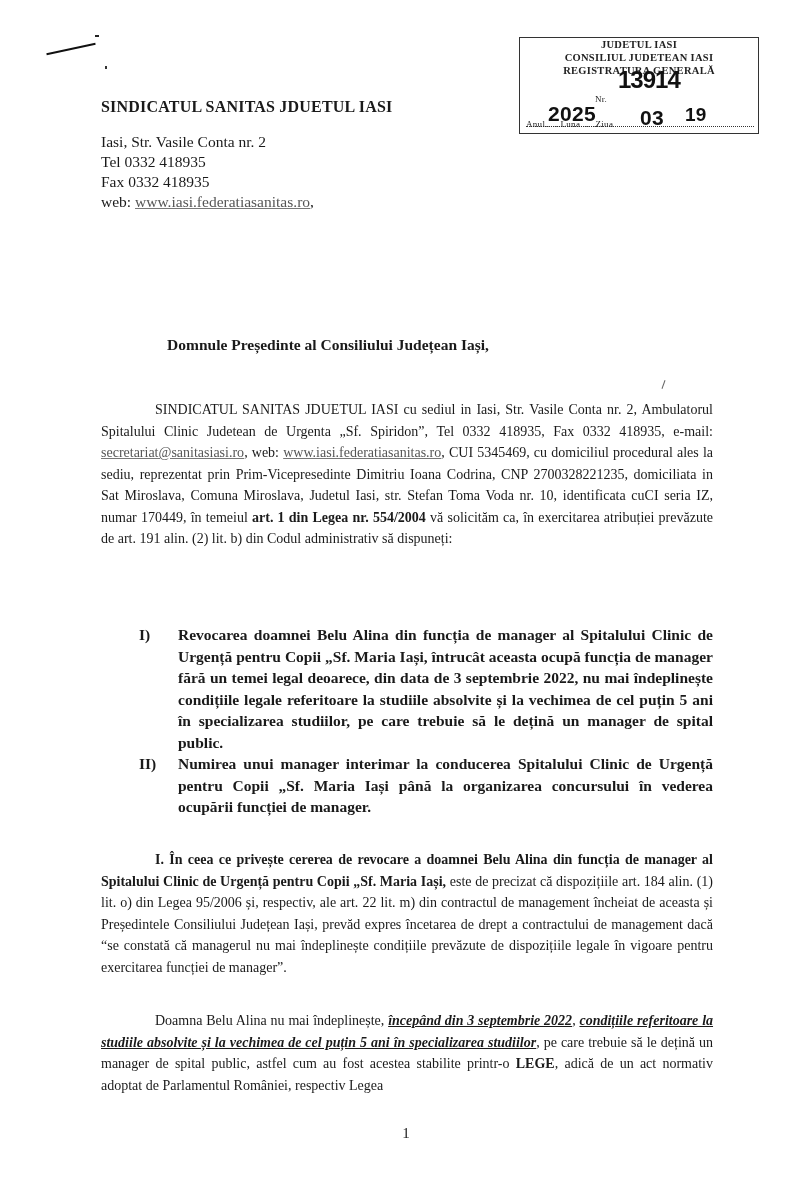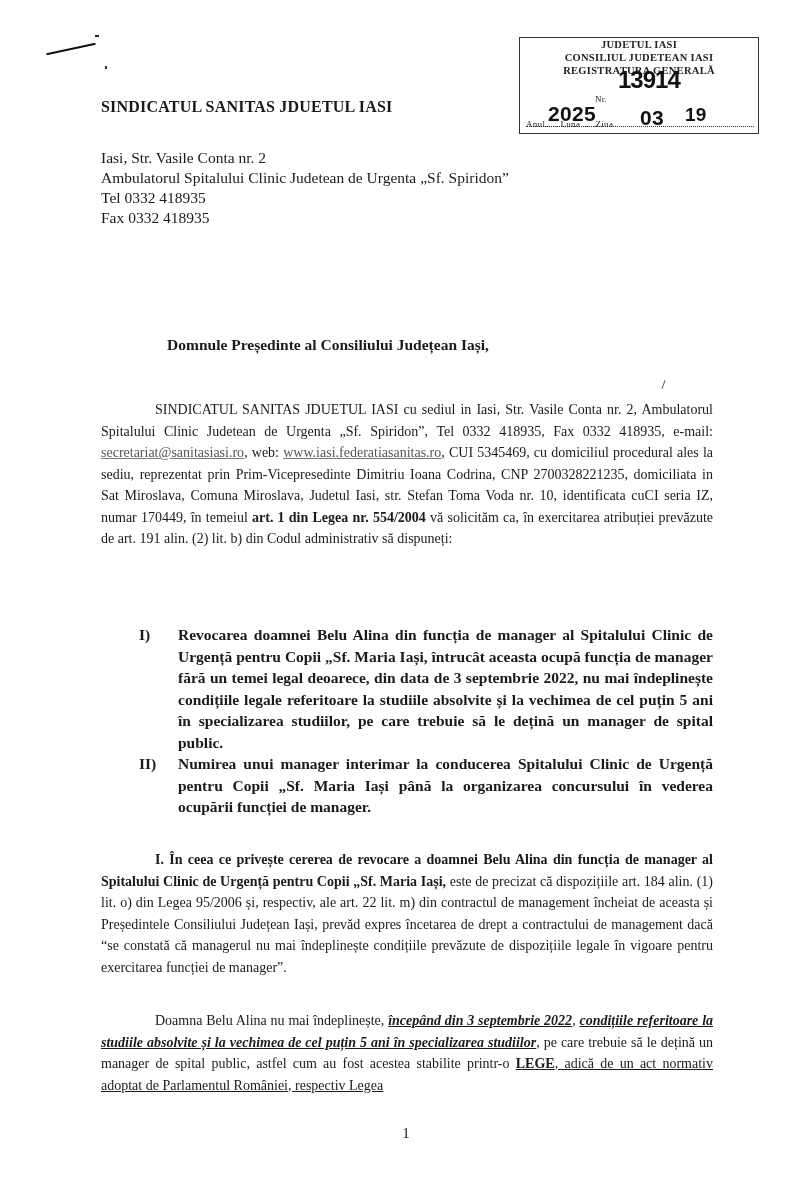--- a/index.html
+++ b/index.html
@@ -20,37 +20,37 @@
   .stamp .hand { position: absolute; font-family: "Liberation Sans", sans-serif; color: #111; font-weight: bold; }
   .stamp .regno { left: 86px; top: 28px; font-size: 24px; letter-spacing: -1px; margin-left: 12px; }
   .stamp .nr { position: absolute; left: 75px; top: 56px; font-size: 9px; }
   .stamp .datebar { position: absolute; left: 6px; bottom: 4px; font-size: 9px; font-family: "Liberation Serif", serif; }
   .stamp .year { left: 28px; top: 64px; font-size: 21px; }
   .stamp .month { left: 120px; top: 68px; font-size: 21px; }
   .stamp .day { left: 165px; top: 66px; font-size: 19px; }
   .stamp .dots { position: absolute; left: 6px; right: 4px; bottom: 6px; border-bottom: 1px dotted #333; }
 
   .org-title { position: absolute; left: 101px; top: 98px; font-size: 16px; font-weight: bold; letter-spacing: 0.2px; }
-  .contact { position: absolute; left: 101px; top: 148px; font-size: 15.5px; line-height: 20px; }
+  .contact { position: absolute; left: 101px; top: 132px; font-size: 15.5px; line-height: 20px; }
   .contact .row { white-space: nowrap; }
   .link { color: #555; text-decoration: underline; text-decoration-color: #777; }
 
   .salutation { position: absolute; left: 0; width: 656px; top: 336px; text-align: center; font-size: 15.5px; font-weight: bold; }
   .slash { position: absolute; left: 663px; top: 380px; width: 1px; height: 9px; background: #666; transform: rotate(20deg); }
 
   .body { position: absolute; left: 101px; width: 612px; font-size: 14px; line-height: 21.5px; text-align: justify; }
   .p1 { top: 399px; text-indent: 54px; }
   .list { position: absolute; left: 139px; width: 574px; font-size: 15.5px; line-height: 21.5px; font-weight: bold; text-align: justify; }
   .list .item { position: relative; padding-left: 39px; }
   .list .num { position: absolute; left: 0; top: 0; }
   .list1 { top: 624px; }
   .p2 { top: 849px; text-indent: 54px; }
   .p3 { top: 1010px; text-indent: 54px; }
   .bi-u { font-weight: bold; font-style: italic; text-decoration: underline; }
-  .u { text-decoration: underline; }
+  .u { }
   .page-num { position: absolute; left: 0; width: 812px; top: 1125px; text-align: center; font-size: 15px; }
 </style>
 </head>
 <body>
 
 <div class="scan-mark"></div>
 <div class="scan-dot1"></div>
 <div class="scan-dot2"></div>
 
 <div class="stamp">
@@ -63,23 +63,23 @@
   <span class="datebar">Anul......Luna......Ziua</span>
   <span class="hand year">2025</span>
   <span class="hand month">03</span>
   <span class="hand day">19</span>
 </div>
 
 <div class="org-title">SINDICATUL SANITAS JDUETUL IASI</div>
 
 <div class="contact">
   <div class="row">Iasi, Str. Vasile Conta nr. 2</div>
-  <div class="row">Ambulatorul Spitalului Clinic Judetean de Urgenta „Sf. Spiridon”</div>
   <div class="row">Tel 0332 418935</div>
   <div class="row">Fax 0332 418935</div>
+  <div class="row"><span>web: </span><span class="link">www.iasi.federatiasanitas.ro</span><span>,</span></div>
 </div>
 
 <div class="salutation">Domnule Președinte al Consiliului Județean Iași,</div>
 <div class="slash"></div>
 
 <div class="body p1"><span>SINDICATUL SANITAS JDUETUL IASI cu sediul in Iasi, Str. Vasile Conta nr. 2, Ambulatorul Spitalului Clinic Judetean de Urgenta „Sf. Spiridon”, Tel 0332 418935, Fax 0332 418935, e-mail: </span><span class="link">secretariat@sanitasiasi.ro</span><span>, web: </span><span class="link">www.iasi.federatiasanitas.ro</span><span>, CUI 5345469, cu domiciliul procedural ales la sediu, reprezentat prin Prim-Vicepresedinte Dimitriu Ioana Codrina, CNP 2700328221235, domiciliata in Sat Miroslava, Comuna Miroslava, Judetul Iasi, str. Stefan Toma Voda nr. 10, identificata cuCI seria IZ, numar 170449, în temeiul </span><b>art. 1 din Legea nr. 554/2004</b><span> vă solicităm ca, în exercitarea atribuției prevăzute de art. 191 alin. (2) lit. b) din Codul administrativ să dispuneți:</span></div>
 
 <div class="list list1">
   <div class="item">
     <span class="num">I)</span>

